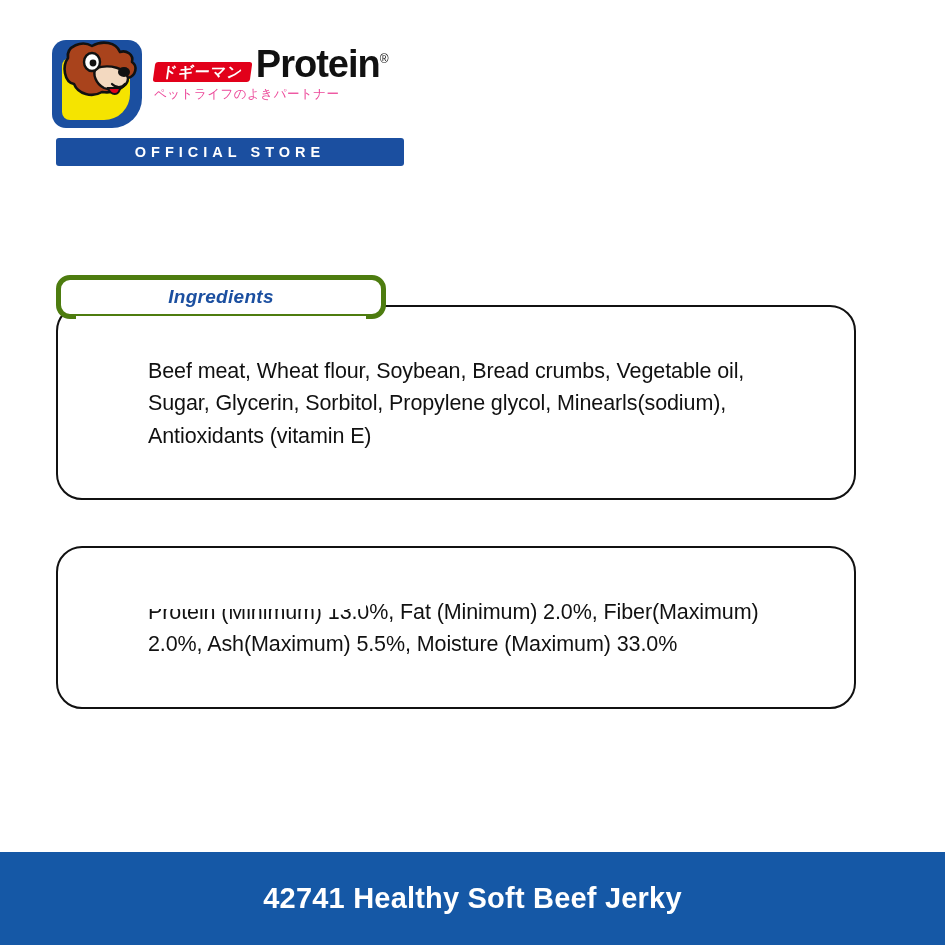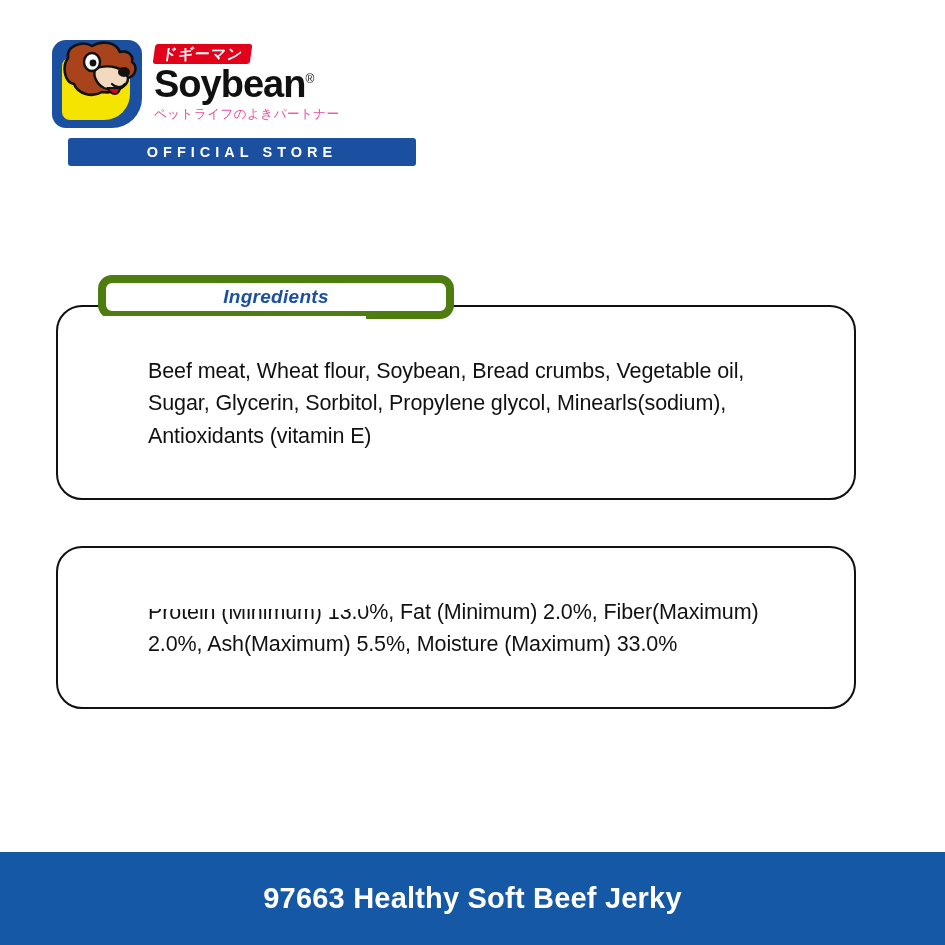--- a/index.html
+++ b/index.html
@@ -90,21 +90,21 @@
     font-weight: normal;
   }
   .wordmark-tag {
     font-size: 12.5px;
     color: #ec4899;
     letter-spacing: 0.5px;
     margin-top: 1px;
   }
   .official-bar {
     margin-top: 6px;
-    margin-left: 18px;
+    margin-left: 6px;
     width: 348px;
     height: 28px;
     background: #1b4fa0;
     border-radius: 3px;
     display: flex;
     align-items: center;
     justify-content: center;
   }
   .official-bar span {
     color: #ffffff;
@@ -118,30 +118,29 @@
     position: absolute;
     left: 56px;
     width: 800px;
   }
   .section-ingredients { top: 275px; }
   .section-nutrition  { top: 560px; }
 
   .section-tab {
     position: relative;
     z-index: 3;
-    width: 356px;
+    width: 330px;
     height: 44px;
     background: #ffffff;
-    border: 8px solid #4d7c0f;
+    border: 5px solid #4d7c0f;
     border-radius: 14px;
     display: flex;
     align-items: center;
     justify-content: center;
     box-sizing: border-box;
-    margin-left: 42px;
   }
   .section-tab span {
     color: #1b4fa0;
     font-size: 19px;
     font-weight: bold;
     font-style: italic;
     letter-spacing: 0.3px;
   }
   .section-body {
     position: relative;
@@ -217,21 +216,21 @@
 
         <path d="M56 46 C60 50, 66 50, 69 46" fill="none" stroke="#111111" stroke-width="2.2" stroke-linecap="round"></path>
 
         <path d="M52 50 C55 58, 63 58, 64 50 Z" fill="#e2001a" stroke="#111111" stroke-width="2"></path>
       </svg>
     </div>
 
     <div class="wordmark">
       <div class="wordmark-jp">ドギーマン</div>
       <div class="wordmark-main">
-        <span>Soybean</span><span class="wordmark-reg">®</span>
+        <span>Protein</span><span class="wordmark-reg">®</span>
       </div>
       <div class="wordmark-tag">ペットライフのよきパートナー</div>
     </div>
   </div>
 
   <div class="official-bar">
     <span>OFFICIAL  STORE</span>
   </div>
 </div>
 
@@ -246,14 +245,14 @@
 </div>
 
 <div class="section section-nutrition">
   <div class="tab-mask"></div>
   <div class="section-body body-nutrition">
     <p>Protein (Minimum) 13.0%, Fat (Minimum) 2.0%, Fiber(Maximum) 2.0%, Ash(Maximum) 5.5%, Moisture (Maximum) 33.0%</p>
   </div>
 </div>
 
 <div class="footer">
-  <span>97663 Healthy Soft Beef Jerky</span>
+  <span>42741 Healthy Soft Beef Jerky</span>
 </div>
 
 </body></html>

